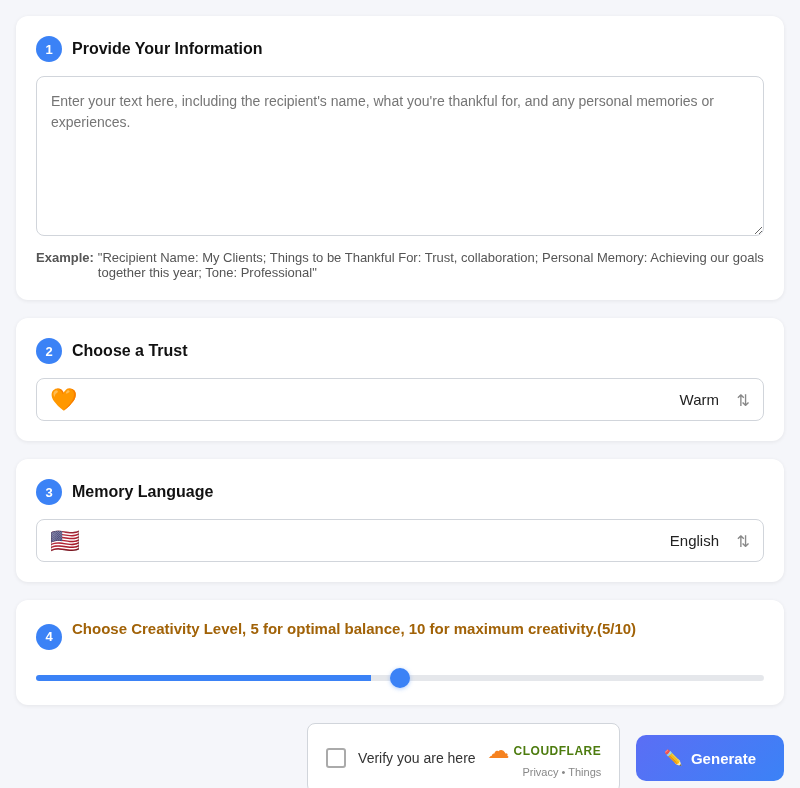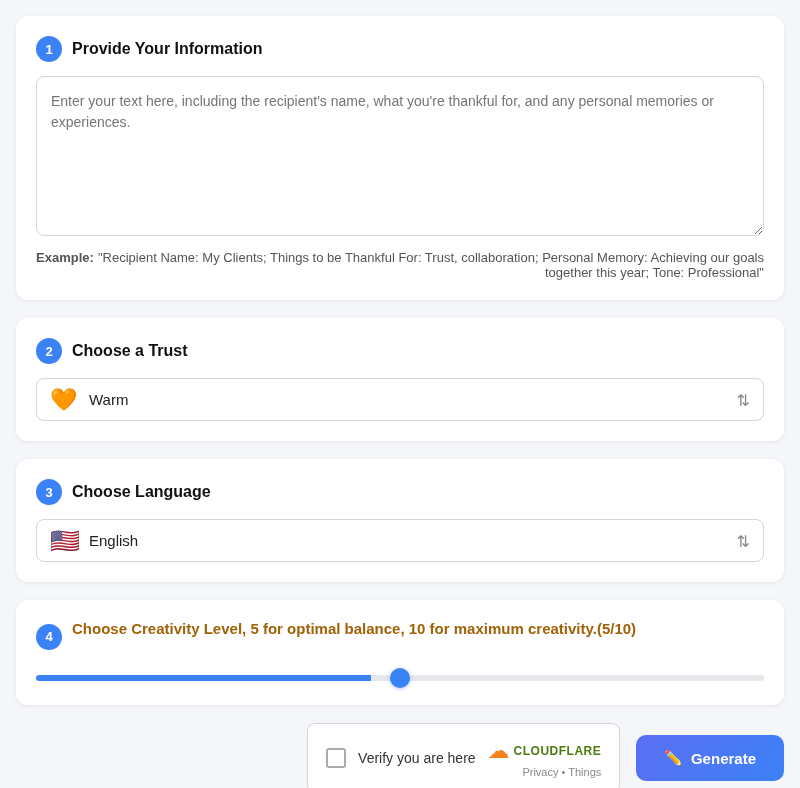--- a/index.html
+++ b/index.html
@@ -60,21 +60,20 @@
       font-family: inherit;
       line-height: 1.5;
     }
 
     .example-text {
       font-size: 13px;
       color: #555;
       margin-top: 10px;
       display: flex;
       gap: 4px;
-      text-align: right;
     }
 
     .example-label {
       font-weight: 600;
       flex-shrink: 0;
     }
 
     .select-wrapper {
       position: relative;
       width: 100%;
@@ -85,20 +84,21 @@
       border: 1.5px solid #d1d5db;
       border-radius: 8px;
       padding: 12px 44px 12px 52px;
       font-size: 15px;
       color: #222;
       appearance: none;
       background: #fff;
       cursor: pointer;
       outline: none;
       font-family: inherit;
+      text-align: right;
     }
 
     .select-icon {
       position: absolute;
       left: 14px;
       top: 50%;
       transform: translateY(-50%);
       font-size: 22px;
       pointer-events: none;
     }
@@ -276,21 +276,21 @@
       <option>Playful</option>
       <option>Formal</option>
     </select>
     <span class="select-chevron">⇅</span>
   </div>
 </div>
 
 <div class="section-card">
   <div class="section-header">
     <div class="step-badge">3</div>
-    <span class="section-title">Choose Language</span>
+    <span class="section-title">Memory Language</span>
   </div>
   <div class="select-wrapper">
     <span class="select-icon flag-emoji">🇺🇸</span>
     <select class="custom-select">
       <option>English</option>
       <option>Spanish</option>
       <option>French</option>
       <option>German</option>
       <option>Italian</option>
     </select>

